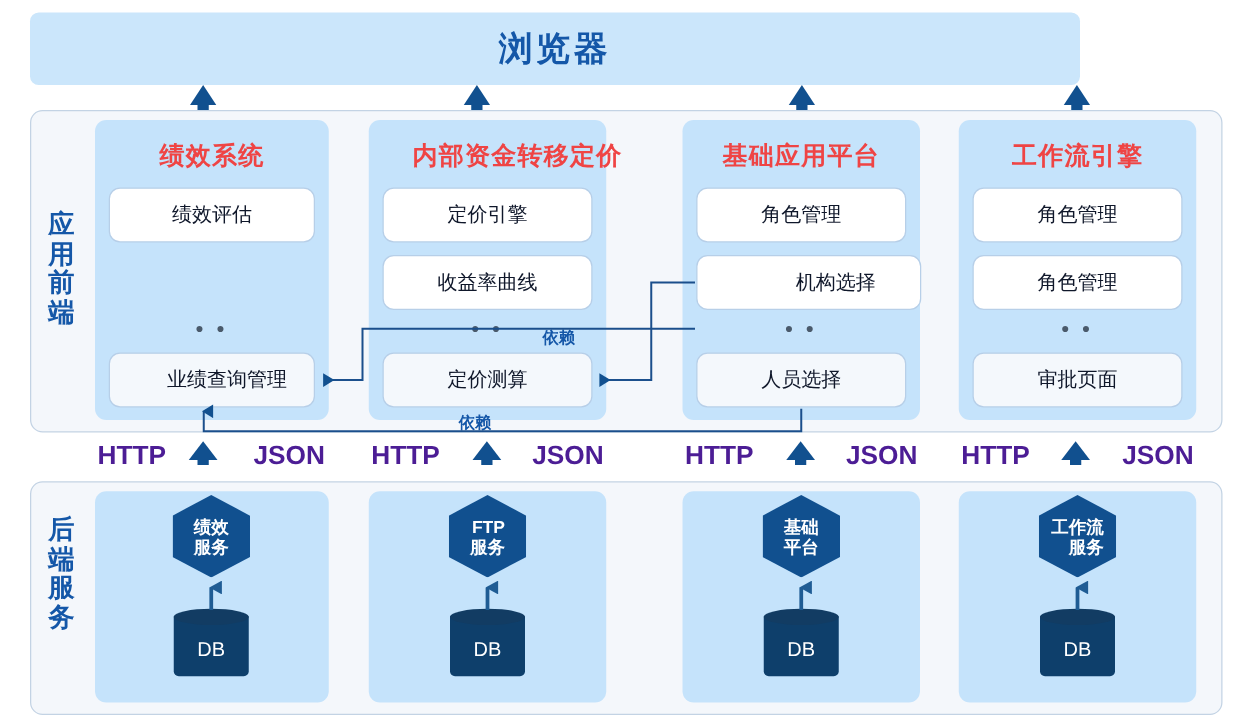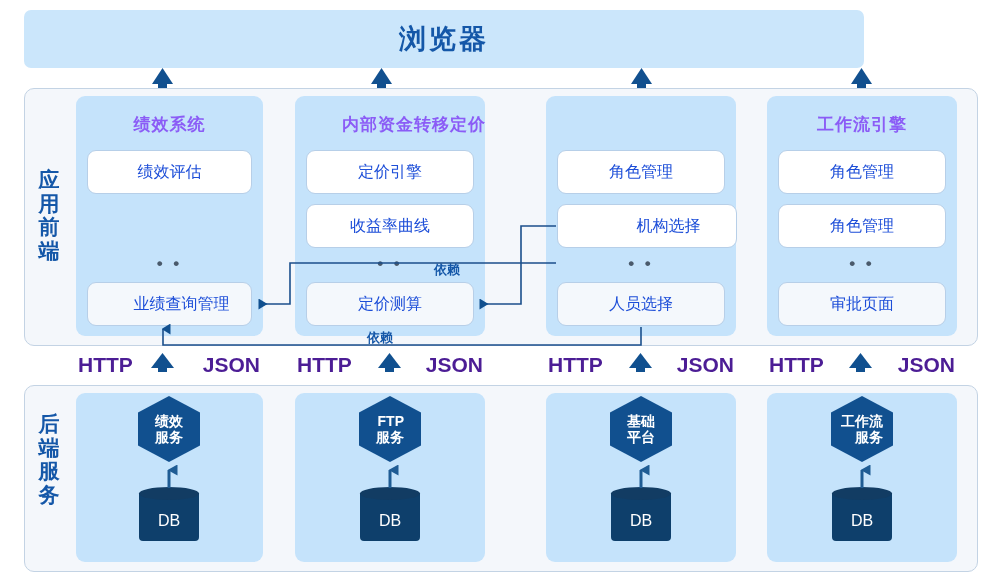--- a/index.html
+++ b/index.html
@@ -51,31 +51,31 @@
   .band.be{top:393px;height:169px;}
 
   .col1{left:76px;width:187px;}
   .col2{left:295px;width:190px;}
   .col3{left:546px;width:190px;}
   .col4{left:767px;width:190px;}
 
   
   .col-title{
     position:absolute;top:112px;height:26px;
-    color:#8b5cf6;font-size:17px;font-weight:bold;
+    color:#ef4444;font-size:20px;font-weight:bold;
     text-align:center;line-height:26px;letter-spacing:1px;
   }
 
   
   .modbox{
     position:absolute;height:44px;
     background:#ffffff;
     border:1px solid #b7cfe8;
     border-radius:9px;
-    color:#1d4ed8;font-size:16px;
+    color:#0f172a;font-size:16px;
     display:flex;align-items:center;justify-content:center;
     box-sizing:border-box;
   }
   .modbox.alt{background:#f4f8fc;}
 
   .dots{
     position:absolute;height:14px;
     text-align:center;color:#4a5a6b;font-size:17px;font-weight:bold;
     letter-spacing:3px;line-height:12px;
   }
@@ -145,20 +145,21 @@
   <div class="band fe col3"></div>
   <div class="band fe col4"></div>
 
   <div class="band be col1"></div>
   <div class="band be col2"></div>
   <div class="band be col3"></div>
   <div class="band be col4"></div>
 
   <div class="col-title" style="left:76px;width:187px;">绩效系统</div>
   <div class="col-title" style="left:295px;width:190px;padding-left:24px;">内部资金转移定价</div>
+  <div class="col-title" style="left:546px;width:190px;">基础应用平台</div>
   <div class="col-title" style="left:767px;width:190px;">工作流引擎</div>
 
   <div class="modbox" style="left:87px;top:150px;width:165px;">绩效评估</div>
   <div class="dots" style="left:87px;top:258px;width:165px;">• •</div>
   <div class="modbox alt" style="left:87px;top:282px;width:165px;padding-left:24px;">业绩查询管理</div>
 
   <div class="modbox" style="left:306px;top:150px;width:168px;">定价引擎</div>
   <div class="modbox" style="left:306px;top:204px;width:168px;">收益率曲线</div>
   <div class="dots" style="left:306px;top:258px;width:168px;">• •</div>
   <div class="modbox alt" style="left:306px;top:282px;width:168px;">定价测算</div>

